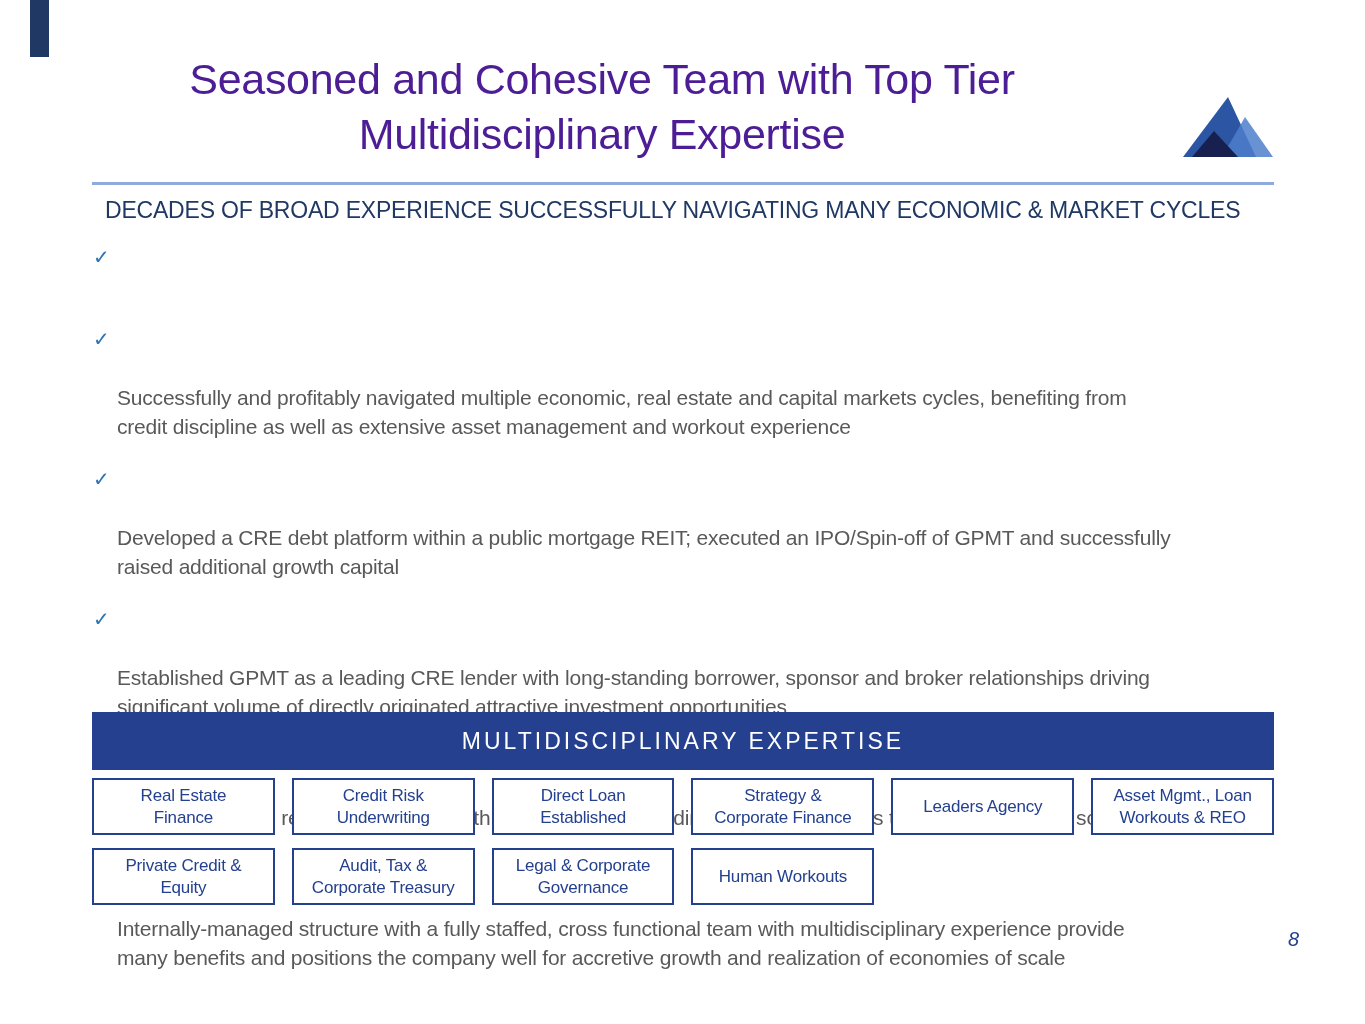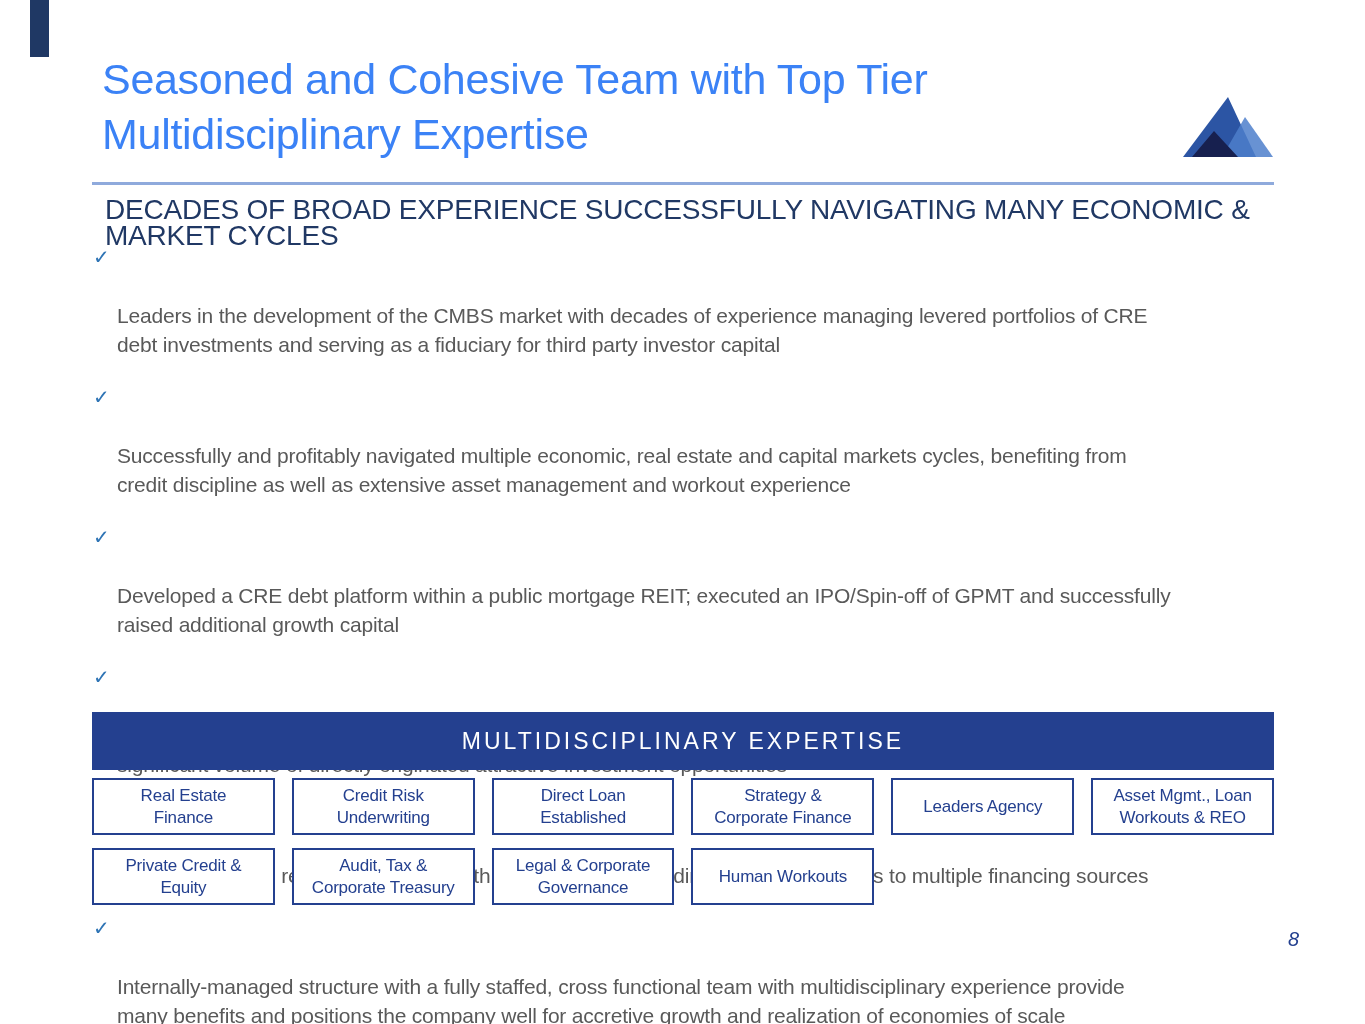--- a/index.html
+++ b/index.html
@@ -4,27 +4,27 @@
 <style>
   html,body{margin:0;padding:0;}
   body{
     width:1365px;height:1024px;position:relative;background:#ffffff;
     font-family:"Liberation Sans", sans-serif;overflow:hidden;
   }
   .edge-tab{position:absolute;left:30px;top:0;width:19px;height:57px;background:#1f3864;}
   .logo{position:absolute;left:1178px;top:95px;width:95px;height:62px;}
   .title{
     position:absolute;left:102px;top:52px;width:1000px;
-    color:#3b82f6;font-size:43px;line-height:55px;font-weight:400;
-    white-space:pre-line;letter-spacing:-0.3px;
+    color:#4c1d95;font-size:43px;line-height:55px;font-weight:400;
+    white-space:pre-line;letter-spacing:-0.3px;text-align:center;
   }
   .rule{position:absolute;left:92px;top:182px;width:1182px;height:3px;background:#8faadc;}
   .subtitle{
     position:absolute;left:105px;top:197px;width:1160px;
-    color:#203864;font-size:28px;line-height:26px;font-weight:400;letter-spacing:-0.2px;
+    color:#203864;font-size:23px;line-height:26px;font-weight:400;letter-spacing:-0.2px;
   }
   .bullets{position:absolute;left:93px;top:243px;width:1215px;}
   .bullet{
     position:relative;padding-left:24px;margin-bottom:24px;width:1190px;
     color:#595959;font-size:21px;line-height:29px;white-space:pre-line;letter-spacing:-0.2px;
   }
   .bullet .check{
     position:absolute;left:0;top:0;color:#2e74b5;font-size:20px;line-height:29px;
   }
   .banner{
@@ -62,22 +62,20 @@
   </svg>
 </div>
 
 <div class="rule"></div>
 
 <div class="subtitle">DECADES OF BROAD EXPERIENCE SUCCESSFULLY NAVIGATING MANY ECONOMIC &amp; MARKET CYCLES</div>
 
 <div class="bullets">
   <div class="bullet">
     <span class="check">✓</span>
-    <span>Leaders in the development of the CMBS market with decades of experience managing levered portfolios of CRE
-debt investments and serving as a fiduciary for third party investor capital</span>
   </div>
   <div class="bullet">
     <span class="check">✓</span>
     <span>Successfully and profitably navigated multiple economic, real estate and capital markets cycles, benefiting from
 credit discipline as well as extensive asset management and workout experience</span>
   </div>
   <div class="bullet">
     <span class="check">✓</span>
     <span>Developed a CRE debt platform within a public mortgage REIT; executed an IPO/Spin-off of GPMT and successfully
 raised additional growth capital</span>

